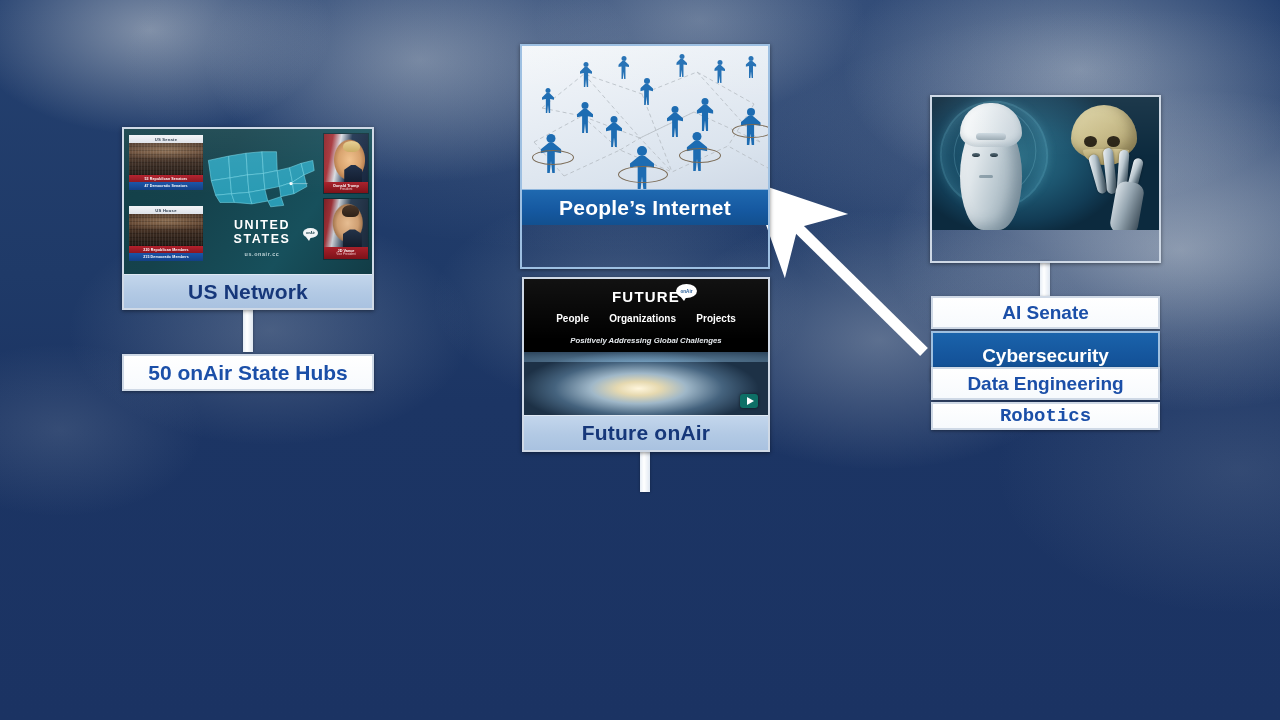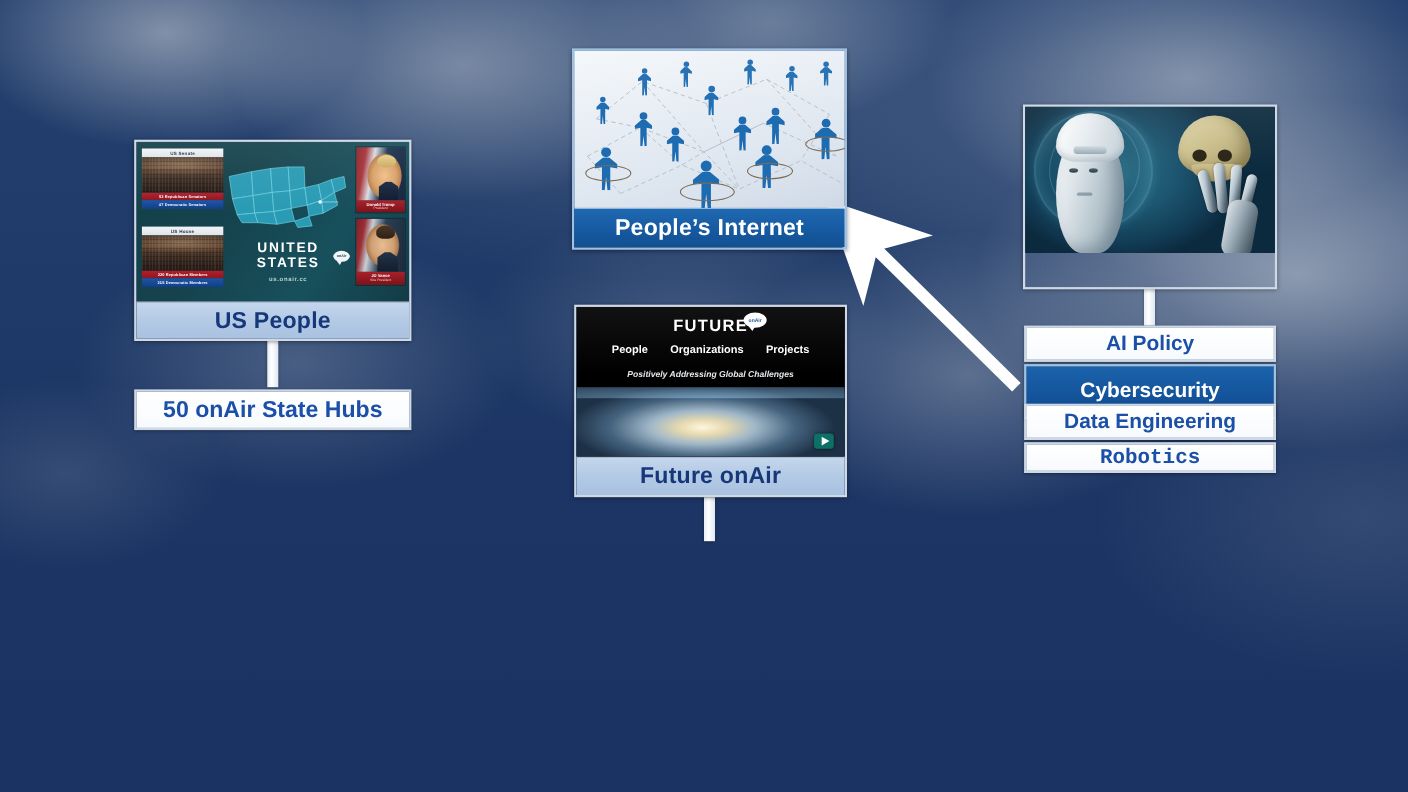--- a/index.html
+++ b/index.html
@@ -532,28 +532,28 @@
           <div class="pt-caption">
             <span class="pt-name">JD Vance</span>
             <span class="pt-role">Vice President</span>
           </div>
         </div>
       </div>
 
       <div class="gloss"></div>
     </div>
 
-    <div class="card-label label-light" style="height:34px; font-size:21px;">US People</div>
+    <div class="card-label label-light" style="height:34px; font-size:21px;">US Network</div>
   </div>
 
   <div class="box box-white" style="left:122px; top:354px; width:252px; height:37px; font-size:21px;align-items:center;">
     <span>50 onAir State Hubs</span>
   </div>
 
-  <div class="card" style="left:520px; top:44px; width:250px; height:183px; border-color:#9ec0e2;">
+  <div class="card" style="left:520px; top:44px; width:250px; height:225px; border-color:#9ec0e2;">
     <div class="card-thumb pi-thumb" style="height:143px;">
       <svg viewBox="0 0 250 143" width="250" height="143" style="position:absolute; left:0; top:0;">
         <g stroke="#b9bfc6" stroke-width="0.9" fill="none" stroke-dasharray="4,3">
           <path d="M20,62 L62,28 L120,48 L175,26 L232,58"></path>
           <path d="M12,96 L60,70 L118,92 L172,66 L238,96"></path>
           <path d="M42,130 L98,104 L150,126 L206,100 L246,122"></path>
           <path d="M20,62 L60,70 L98,104"></path>
           <path d="M62,28 L118,92 L172,66"></path>
           <path d="M120,48 L150,126"></path>
           <path d="M175,26 L238,96"></path>
@@ -678,21 +678,21 @@
         <div class="ai-finger" style="left:39px; top:12px; height:36px; transform:rotate(14deg);"></div>
         <div class="ai-arm"></div>
       </div>
 
       <div class="gloss"></div>
     </div>
 
   </div>
 
   <div class="box box-white" style="left:931px; top:296px; width:229px; height:33px; font-size:19px;">
-    <span>AI Policy</span>
+    <span>AI Senate</span>
   </div>
 
   <div class="box box-sel" style="left:931px; top:331px; width:229px; height:50px; font-size:19px;">
     <span>Cybersecurity</span>
   </div>
 
   <div class="box box-white" style="left:931px; top:367px; width:229px; height:33px; font-size:19px;">
     <span>Data Engineering</span>
   </div>
 

